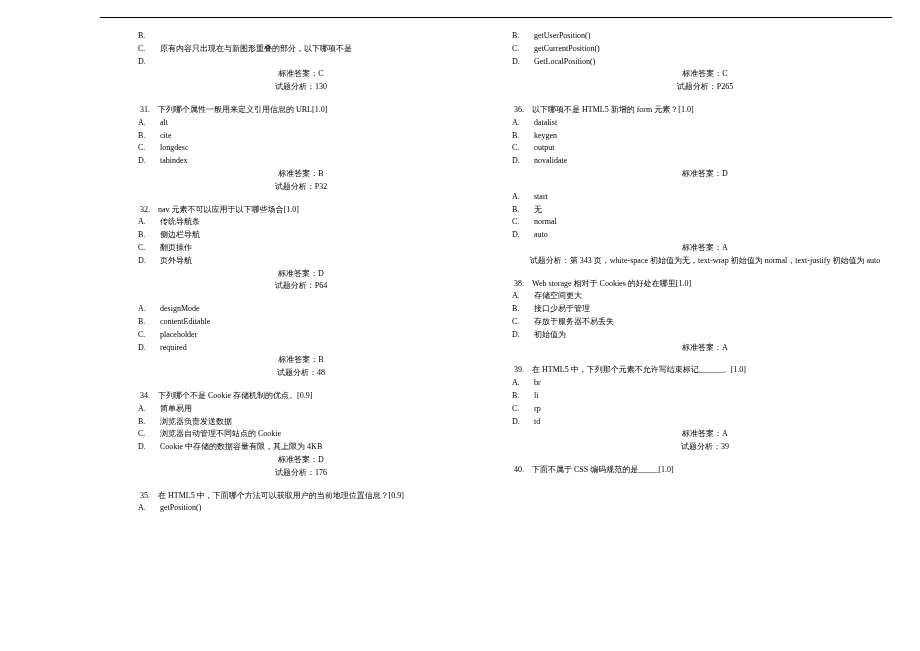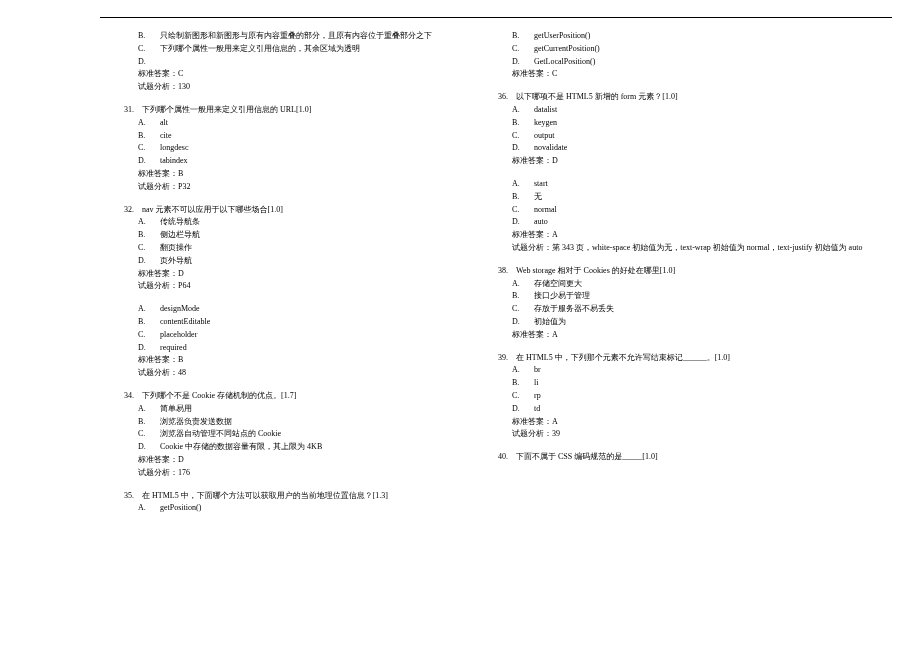--- a/index.html
+++ b/index.html
@@ -29,39 +29,38 @@
     font-size: 8px;
     line-height: 1.6;
     color: #000;
   }
   .col1 { left: 124px; width: 340px; }
   .col2 { left: 498px; width: 400px; }
   .q-block { margin-bottom: 10px; }
   .opt-row { display: flex; padding-left: 14px; }
   .q-row { display: flex; }
   .opt-letter { width: 22px; flex: none; }
-  .q-num { width: 18px; flex: none; }
-  .meta { padding-left: 14px; }
+  .q-num { width: 18px; flex: none; margin-left: 16px; }
+  .meta { padding-left: 14px; text-align: center; }
 </style>
 </head>
 <body>
 
 <div class="hr-top"></div>
 
 <div class="page">
 
   <div class="col col1">
     <div class="q-block">
       <div class="opt-row">
           <span class="opt-letter">B.</span>
-          <span>只绘制新图形和新图形与原有内容重叠的部分，且原有内容位于重叠部分之下</span>
-        </div>
-      <div class="opt-row">
-          <span class="opt-letter">C.</span>
-          <span>下列哪个属性一般用来定义引用信息的，其余区域为透明</span>
+        </div>
+      <div class="opt-row">
+          <span class="opt-letter">C.</span>
+          <span>原有内容只出现在与新图形重叠的部分，以下哪项不是</span>
         </div>
       <div class="opt-row">
           <span class="opt-letter">D.</span>
         </div>
       <div class="meta"><span>标准答案：</span><span>C</span></div>
       <div class="meta"><span>试题分析：</span><span>130</span></div>
     </div>
 
     <div class="q-block">
       <div class="q-row">
@@ -130,21 +129,21 @@
           <span class="opt-letter">D.</span>
           <span>required</span>
         </div>
       <div class="meta"><span>标准答案：</span><span>B</span></div>
       <div class="meta"><span>试题分析：</span><span>48</span></div>
     </div>
 
     <div class="q-block">
       <div class="q-row">
           <span class="q-num">34.</span>
-          <span>下列哪个不是 Cookie 存储机制的优点。[1.7]</span>
+          <span>下列哪个不是 Cookie 存储机制的优点。[0.9]</span>
         </div>
       <div class="opt-row">
           <span class="opt-letter">A.</span>
           <span>简单易用</span>
         </div>
       <div class="opt-row">
           <span class="opt-letter">B.</span>
           <span>浏览器负责发送数据</span>
         </div>
       <div class="opt-row">
@@ -155,21 +154,21 @@
           <span class="opt-letter">D.</span>
           <span>Cookie 中存储的数据容量有限，其上限为 4KB</span>
         </div>
       <div class="meta"><span>标准答案：</span><span>D</span></div>
       <div class="meta"><span>试题分析：</span><span>176</span></div>
     </div>
 
     <div class="q-block">
       <div class="q-row">
           <span class="q-num">35.</span>
-          <span>在 HTML5 中，下面哪个方法可以获取用户的当前地理位置信息？[1.3]</span>
+          <span>在 HTML5 中，下面哪个方法可以获取用户的当前地理位置信息？[0.9]</span>
         </div>
       <div class="opt-row">
           <span class="opt-letter">A.</span>
           <span>getPosition()</span>
         </div>
     </div>
   </div>
 
   <div class="col col2">
     <div class="q-block">
@@ -179,20 +178,21 @@
         </div>
       <div class="opt-row">
           <span class="opt-letter">C.</span>
           <span>getCurrentPosition()</span>
         </div>
       <div class="opt-row">
           <span class="opt-letter">D.</span>
           <span>GetLocalPosition()</span>
         </div>
       <div class="meta"><span>标准答案：</span><span>C</span></div>
+      <div class="meta"><span>试题分析：</span><span>P265</span></div>
     </div>
 
     <div class="q-block">
       <div class="q-row">
           <span class="q-num">36.</span>
           <span>以下哪项不是 HTML5 新增的 form 元素？[1.0]</span>
         </div>
       <div class="opt-row">
           <span class="opt-letter">A.</span>
           <span>datalist</span>

